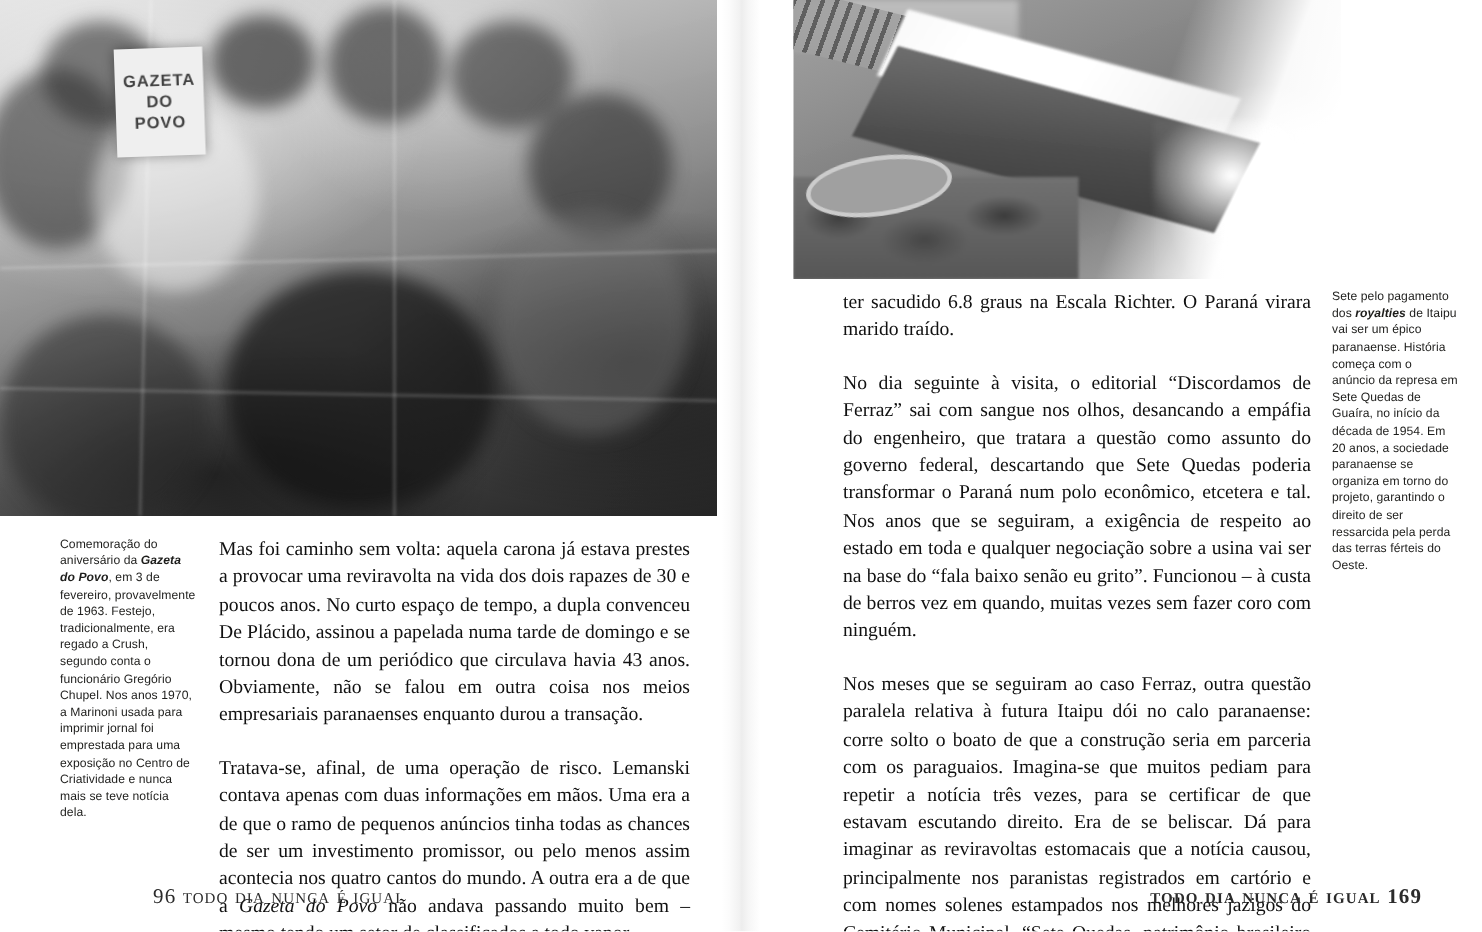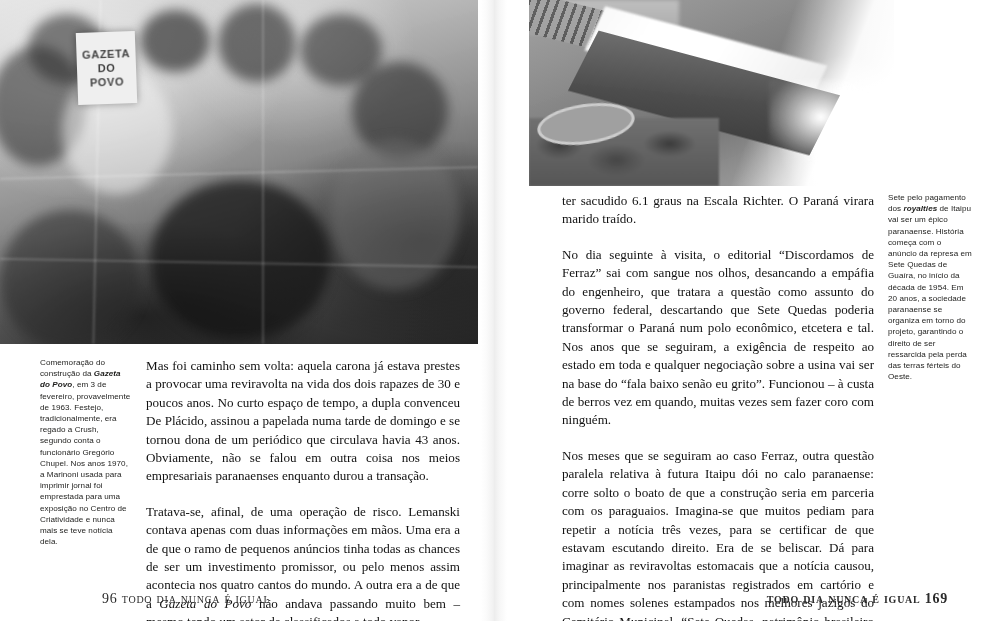--- a/index.html
+++ b/index.html
@@ -278,21 +278,21 @@
       <div class="streak" style="left:96px;  top:0; width:2px; height:344px; transform:rotate(1.2deg);"></div>
 
       <div class="sign-gazeta">
         <span>GAZETA</span>
         <span>DO</span>
         <span>POVO</span>
       </div>
     </div>
 
     <div class="text-area left-text-area">
-      <div class="caption"><span>Comemoração do construção da </span><i>Gazeta do Povo</i><span>, em 3 de fevereiro, provavelmente de 1963. Festejo, tradicionalmente, era regado a Crush, segundo conta o funcionário Gregório Chupel. Nos anos 1970, a Marinoni usada para imprimir jornal foi emprestada para uma exposição no Centro de Criatividade e nunca mais se teve notícia dela.</span></div>
+      <div class="caption"><span>Comemoração do aniversário da </span><i>Gazeta do Povo</i><span>, em 3 de fevereiro, provavelmente de 1963. Festejo, tradicionalmente, era regado a Crush, segundo conta o funcionário Gregório Chupel. Nos anos 1970, a Marinoni usada para imprimir jornal foi emprestada para uma exposição no Centro de Criatividade e nunca mais se teve notícia dela.</span></div>
       <div class="body-col left-body">
           <p><span>Mas foi caminho sem volta: aquela carona já estava prestes a provocar uma reviravolta na vida dos dois rapazes de 30 e poucos anos. No curto espaço de tempo, a dupla convenceu De Plácido, assinou a papelada numa tarde de domingo e se tornou dona de um periódico que circulava havia 43 anos. Obviamente, não se falou em outra coisa nos meios empresariais paranaenses enquanto durou a transação.</span></p>
           <p><span>Tratava-se, afinal, de uma operação de risco. Lemanski contava apenas com duas informações em mãos. Uma era a de que o ramo de pequenos anúncios tinha todas as chances de ser um investimento promissor, ou pelo menos assim acontecia nos quatro cantos do mundo. A outra era a de que a </span><i>Gazeta do Povo</i><span> não andava passando muito bem – mesmo tendo um setor de classificados a todo vapor.</span></p>
         </div>
     </div>
 
     <div class="folio folio-left">
       <span class="num">96</span>
       <span>todo dia nunca é igual</span>
     </div>
@@ -307,21 +307,21 @@
       <div class="dam-crest"></div>
       <div class="dam-spill"></div>
       <div class="dam-wall"></div>
       <div class="dam-foam"></div>
       <div class="dam-forest"></div>
       <div class="dam-oval"></div>
     </div>
 
     <div class="text-area right-text-area">
       <div class="body-col right-body">
-          <p><span>ter sacudido 6.1 graus na Escala Richter. O Paraná virara marido traído.</span></p>
+          <p><span>ter sacudido 6.8 graus na Escala Richter. O Paraná virara marido traído.</span></p>
           <p><span>No dia seguinte à visita, o editorial “Discordamos de Ferraz” sai com sangue nos olhos, desancando a empáfia do engenheiro, que tratara a questão como assunto do governo federal, descartando que Sete Quedas poderia transformar o Paraná num polo econômico, etcetera e tal. Nos anos que se seguiram, a exigência de respeito ao estado em toda e qualquer negociação sobre a usina vai ser na base do “fala baixo senão eu grito”. Funcionou – à custa de berros vez em quando, muitas vezes sem fazer coro com ninguém.</span></p>
           <p><span>Nos meses que se seguiram ao caso Ferraz, outra questão paralela relativa à futura Itaipu dói no calo paranaense: corre solto o boato de que a construção seria em parceria com os paraguaios. Imagina-se que muitos pediam para repetir a notícia três vezes, para se certificar de que estavam escutando direito. Era de se beliscar. Dá para imaginar as reviravoltas estomacais que a notícia causou, principalmente nos paranistas registrados em cartório e com nomes solenes estampados nos melhores jazigos do Cemitério Municipal. “Sete Quedas, patrimônio brasileiro no Paraná, é um caudaloso Ipiranga de nossa independência no terreno da energia elétrica”, afirma com ufanismo e exalta-</span></p>
         </div>
       <div class="caption right-caption"><span>Sete pelo pagamento dos </span><i>royalties</i><span> de Itaipu vai ser um épico paranaense. História começa com o anúncio da represa em Sete Quedas de Guaíra, no início da década de 1954. Em 20 anos, a sociedade paranaense se organiza em torno do projeto, garantindo o direito de ser ressarcida pela perda das terras férteis do Oeste.</span></div>
     </div>
 
     <div class="folio folio-right">
       <span>todo dia nunca é igual</span>
       <span class="num">169</span>
     </div>

